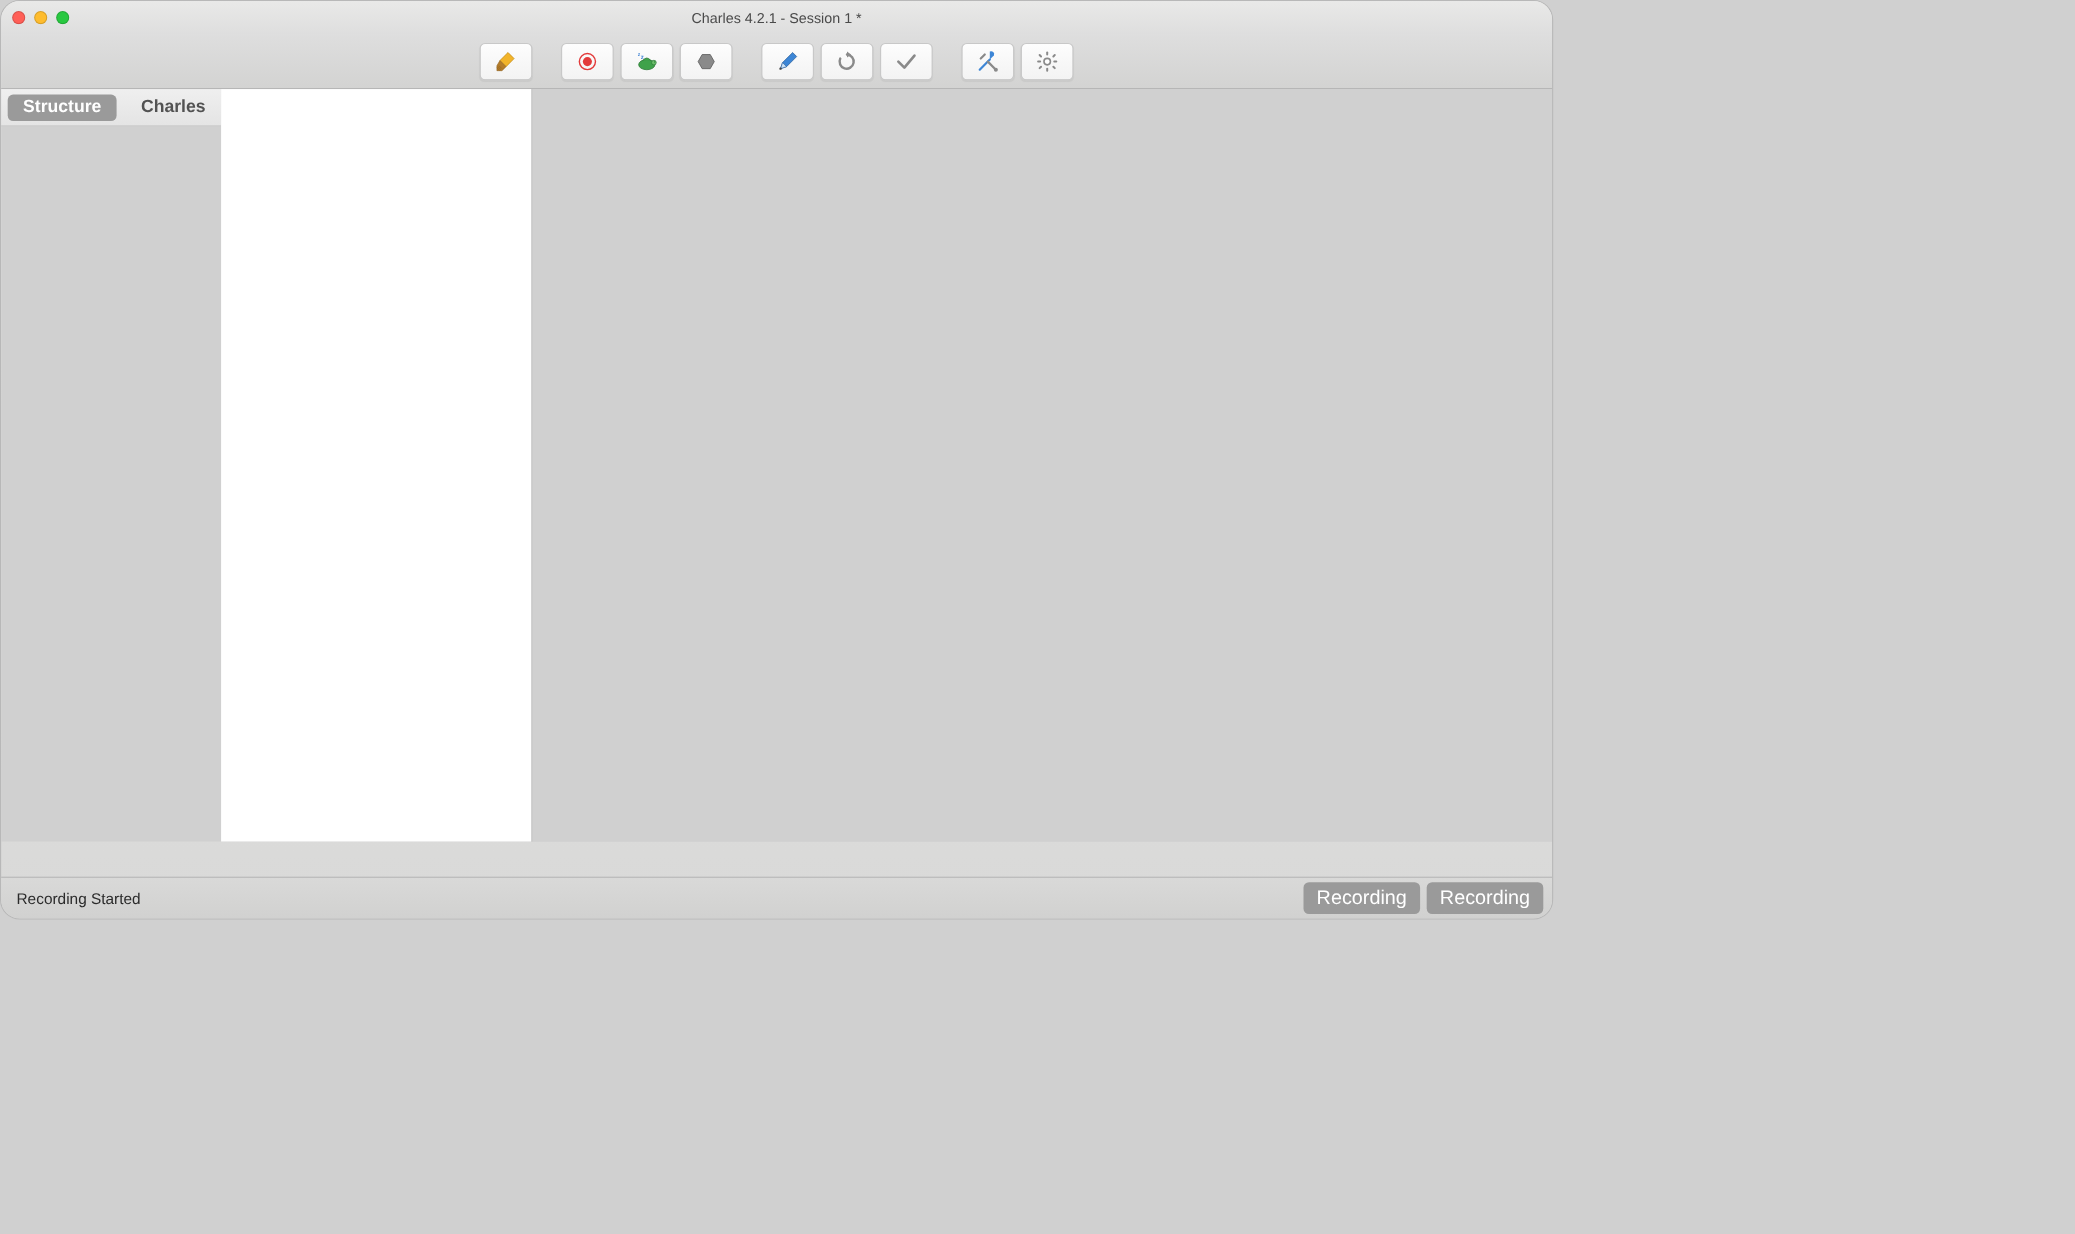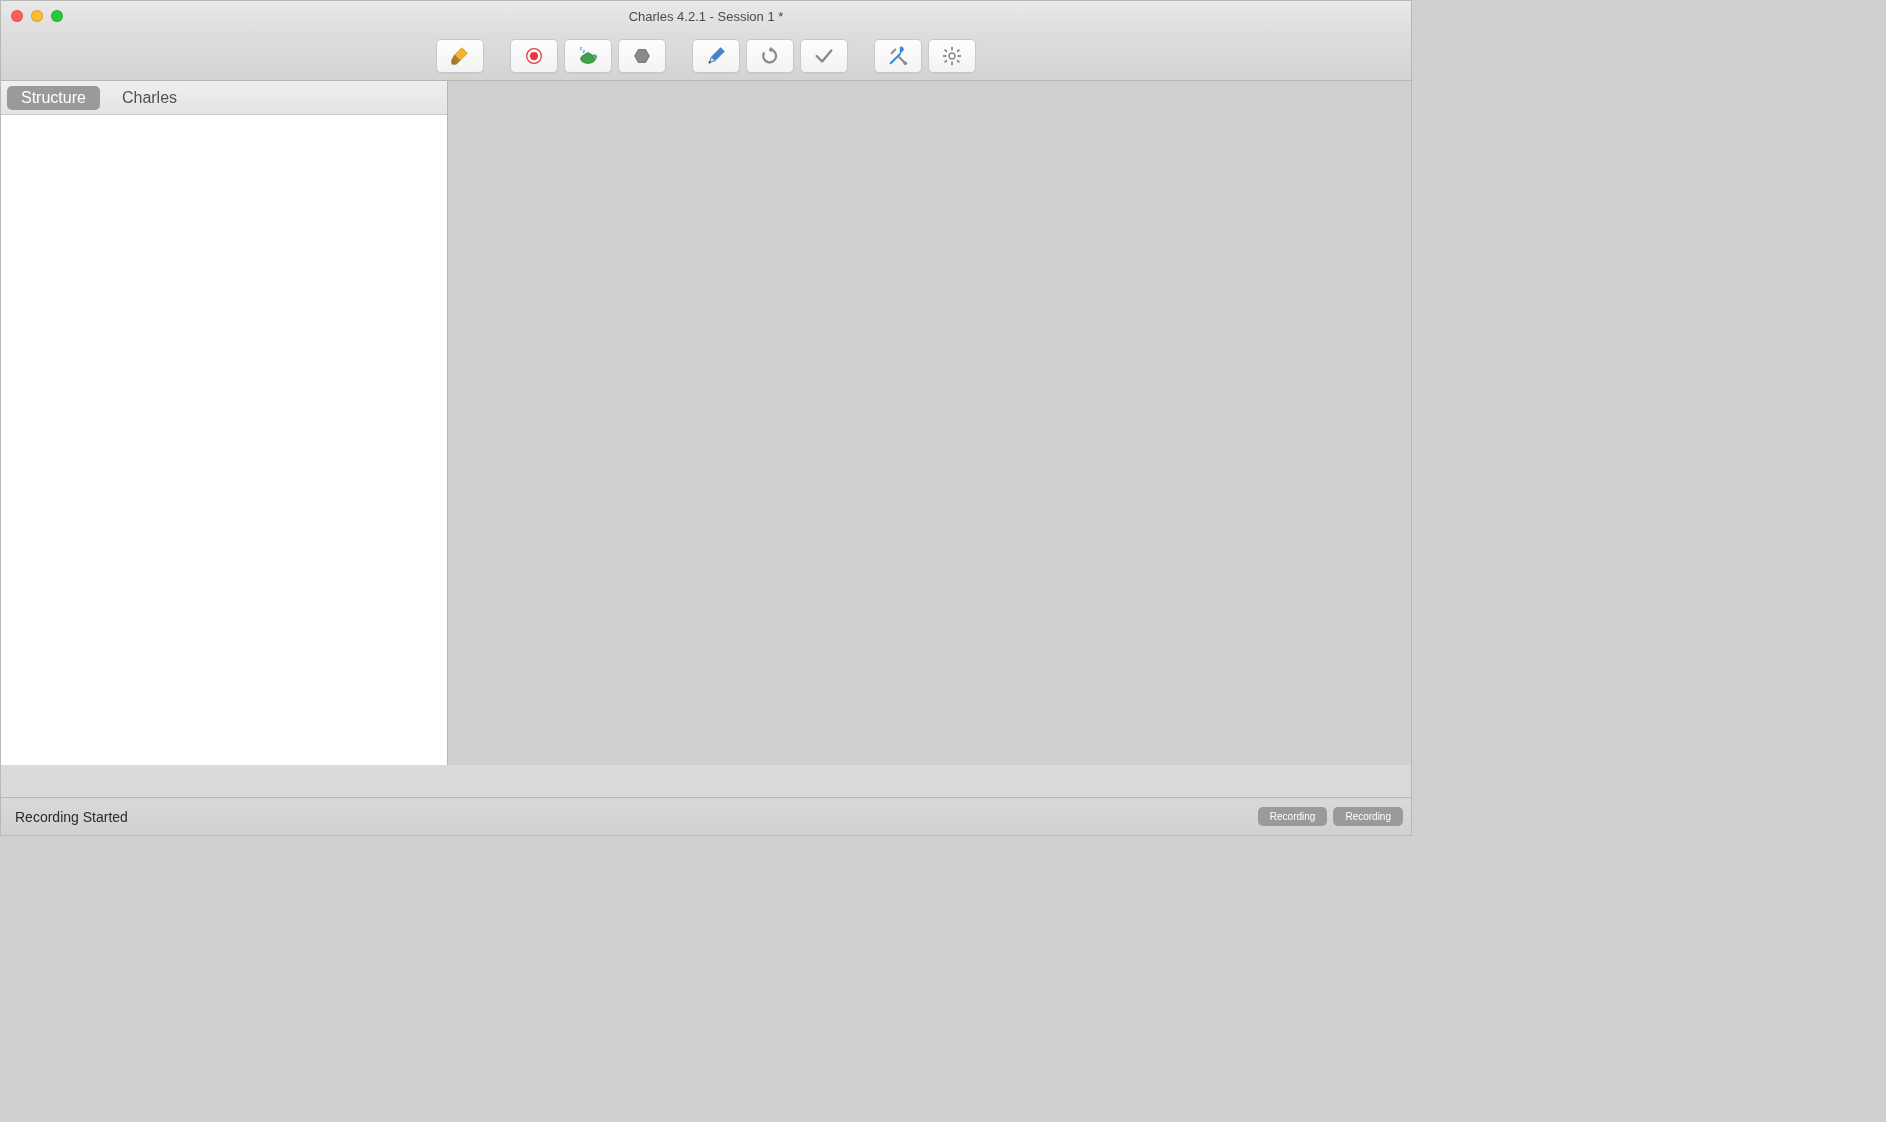--- a/index.html
+++ b/index.html
@@ -11,21 +11,21 @@
     background: #d0d0d0;
     user-select: none;
   }
   .window {
     width: 1412px;
     height: 836px;
     background: linear-gradient(to bottom, #e7e7e6 0%, #d9d9d8 100%);
     display: flex;
     flex-direction: column;
     border: 1px solid #b8b8b8;
-    border-radius: 0;
+    border-radius: 18px;
     overflow: hidden;
     position: relative;
   }
 
   
   .titlebar {
     height: 30px;
     display: flex;
     align-items: center;
     position: relative;
@@ -83,24 +83,25 @@
   .tb-btn svg { display: block; }
 
   
   .content {
     flex: 1;
     display: flex;
     min-height: 0;
     background: #d0d0d0;
   }
   .sidebar {
-    width: 447px;
-    display: flex;
-    flex-direction: column;
+    width: 483px;
+    display: flex;
+    flex-direction: row;
     border-right: 1px solid #b6b6b6;
+    font-weight: bold;
   }
   .tabs {
     height: 34px;
     display: flex;
     align-items: center;
     background: linear-gradient(to bottom, #efefef 0%, #e4e4e4 100%);
     border-bottom: 1px solid #cccccc;
     padding-left: 6px;
     gap: 8px;
   }
@@ -137,21 +138,21 @@
     gap: 6px;
     margin-top: 32px;
   }
   .status-left { margin-left: 6px; }
   .status-spacer { flex: 1; }
   .pill {
     background: #9a9a9a;
     color: #ffffff;
     padding: 4px 12px;
     border-radius: 5px;
-    font-size: 10px;
+    font-size: 18px;
     cursor: default;
   }
 </style>
 </head>
 <body>
 
 <div class="window">
 
   <div class="titlebar">
     <div class="traffic-lights">

